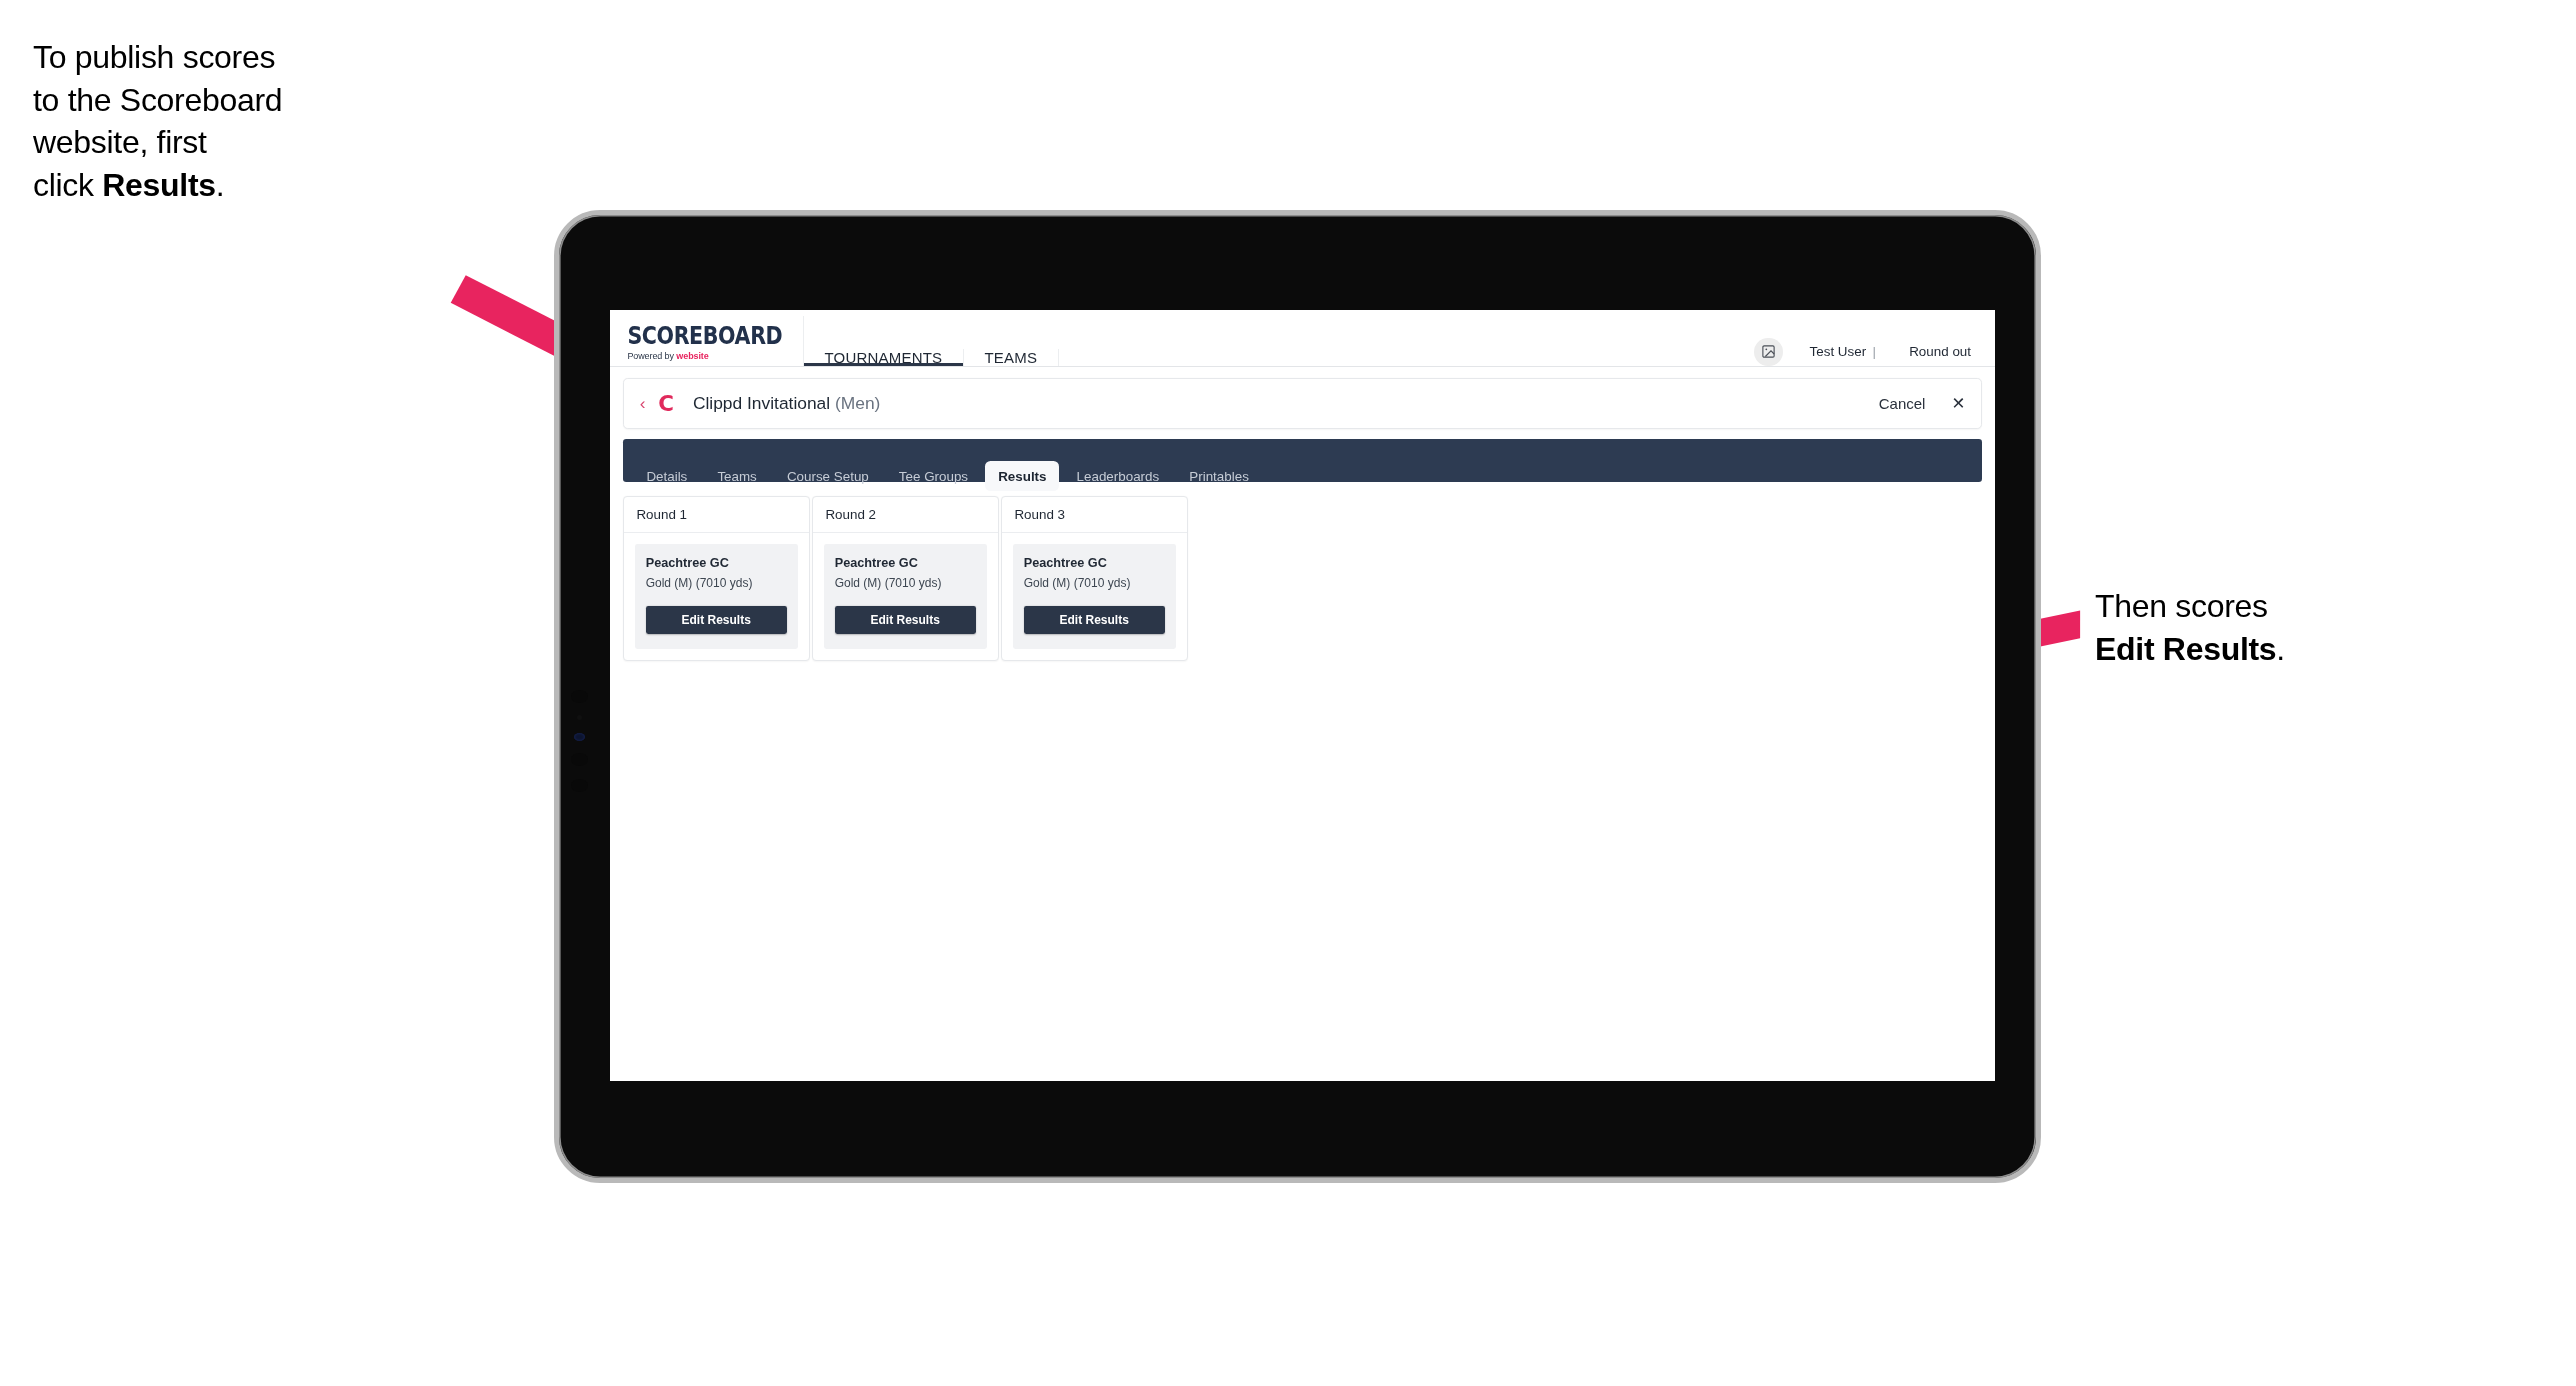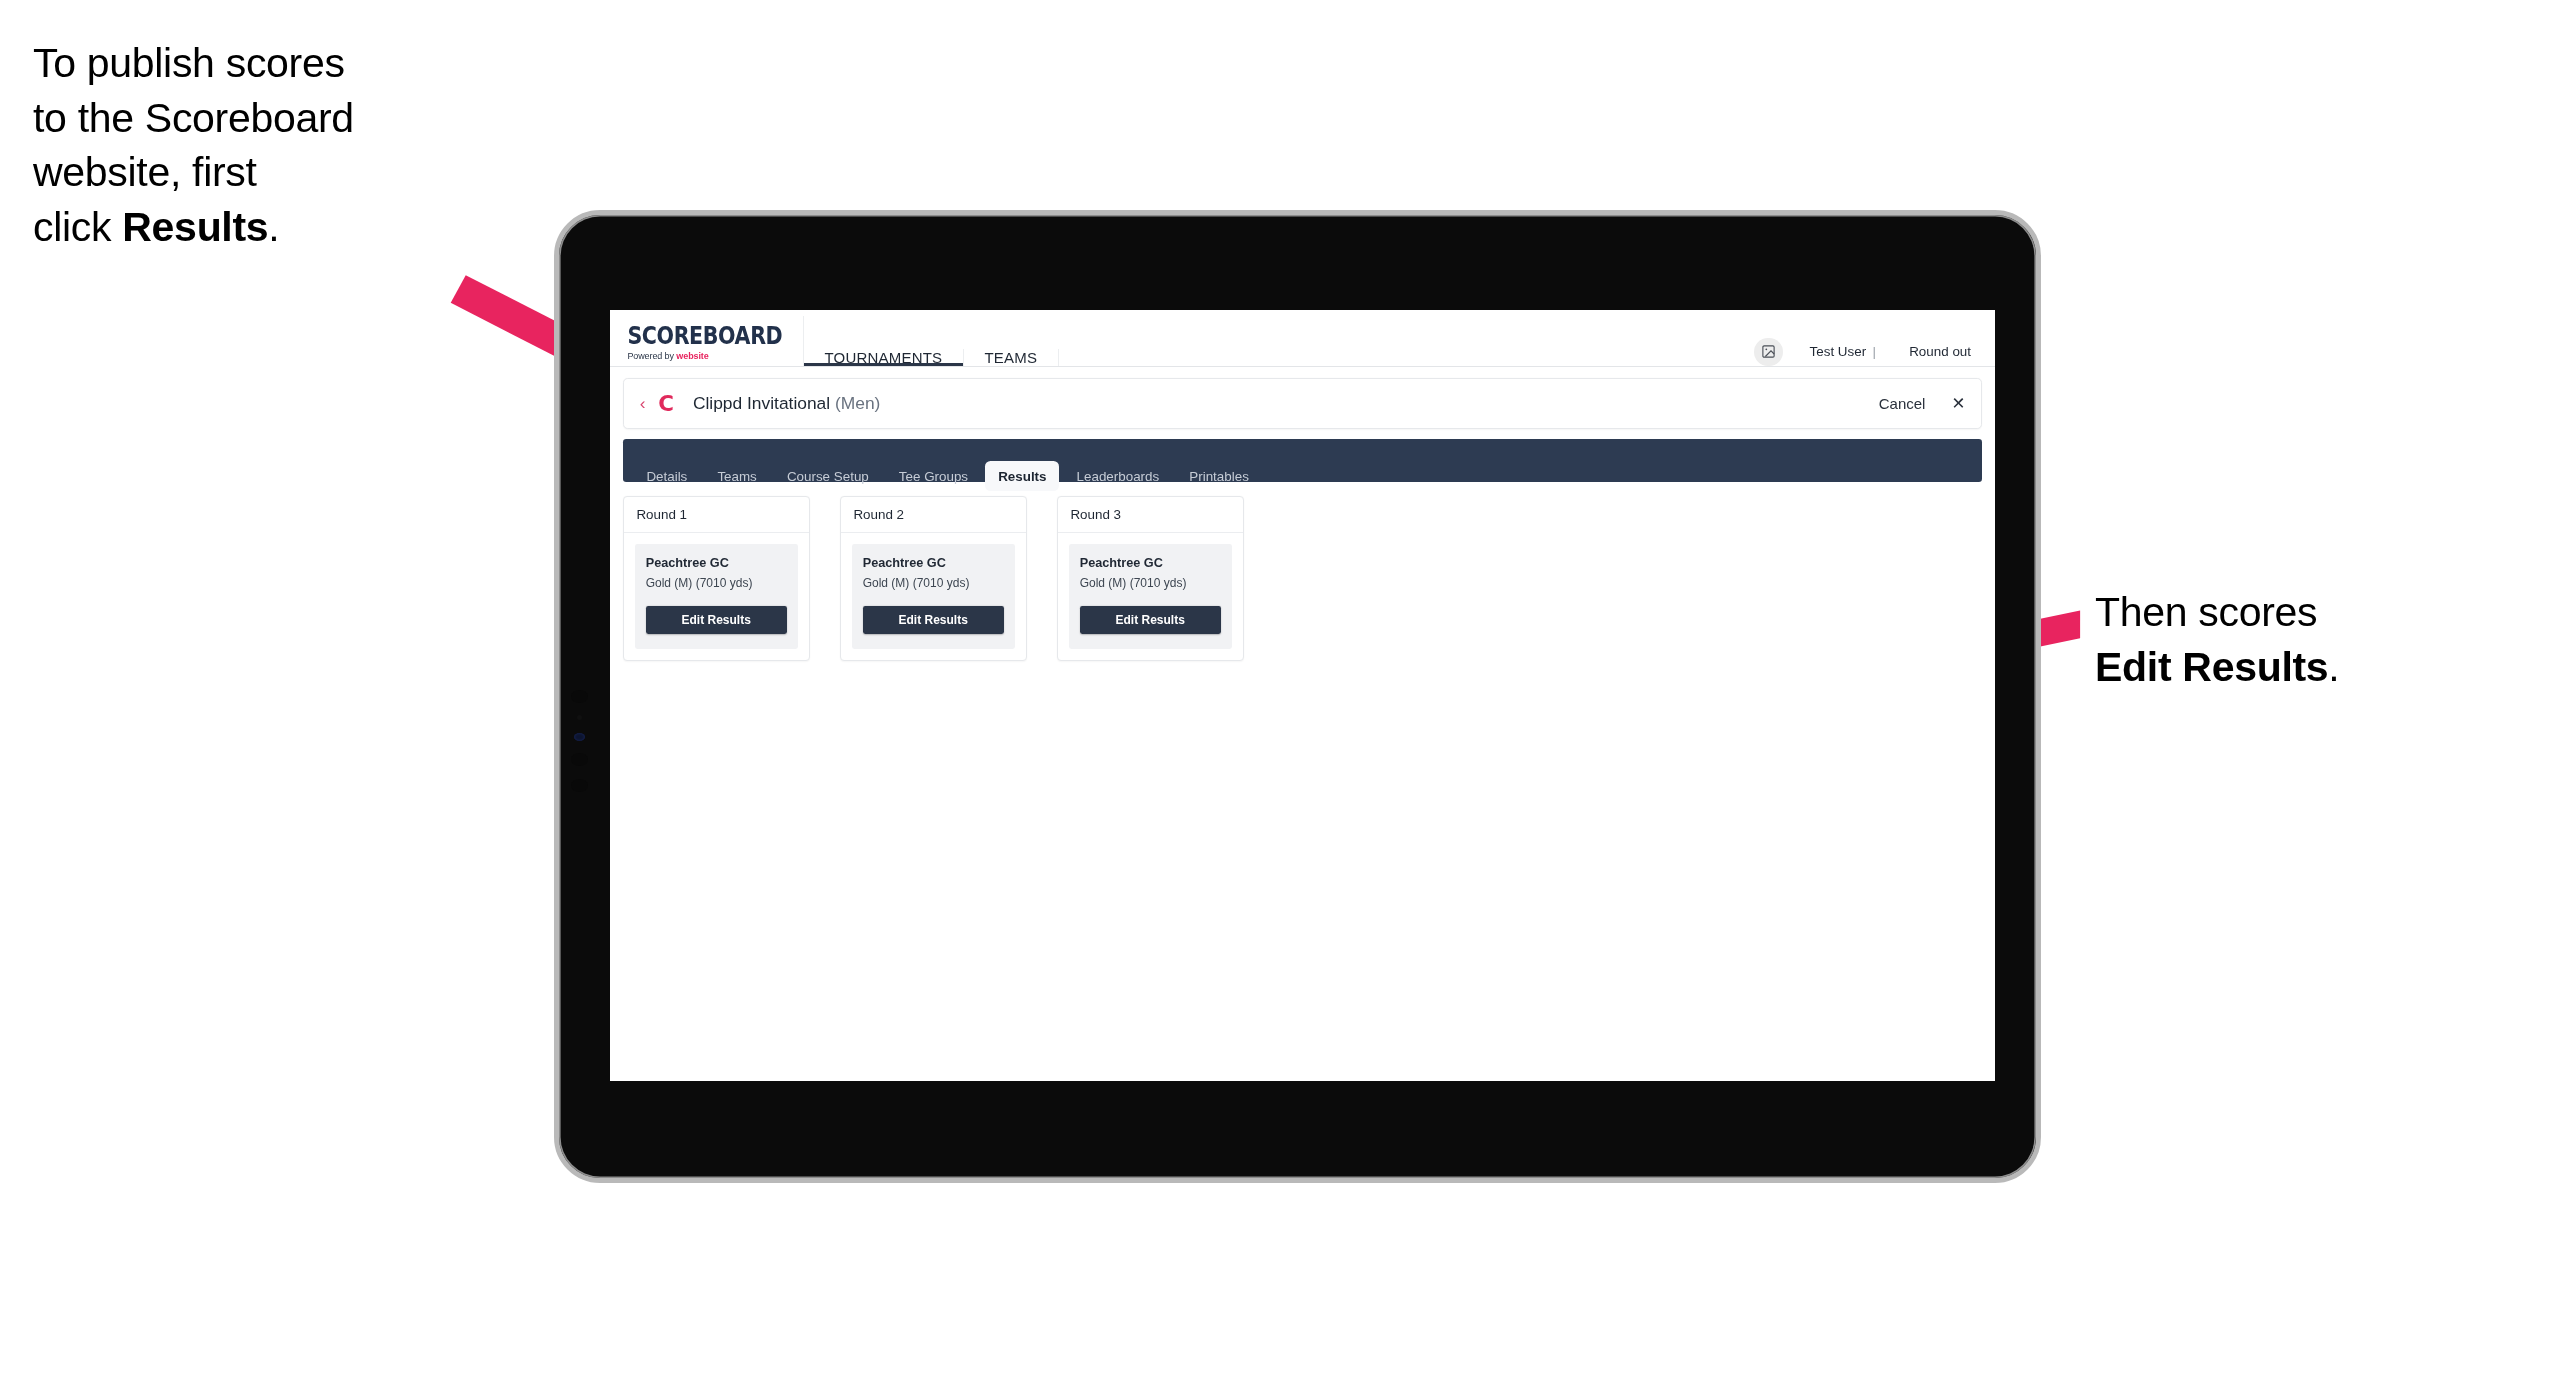--- a/index.html
+++ b/index.html
@@ -8,21 +8,21 @@
     background: #ffffff;
     font-family: "Liberation Sans", sans-serif;
     overflow: hidden;
   }
   .stage { position: relative; width: 2576px; height: 1386px; background: #fff; }
 
   
   .annot {
     position: absolute;
     color: #000;
-    font-size: 41px;
+    font-size: 32px;
     line-height: 1.33;
     letter-spacing: -0.3px;
     font-weight: 400;
     white-space: pre-line;
   }
   .annot b { font-weight: 700; }
   #annot-left  { left: 33px; top: 36px; width: 554px; }
   #annot-right { left: 2095px; top: 585px; width: 443px; }
 
   
@@ -133,21 +133,21 @@
     display: flex; align-items: center; gap: 4.7px;
     padding: 0 11px;
   }
   .subtab {
     font-size: 13.4px; color: #c6ccd6; padding: 7.1px 12.7px; border-radius: 5.5px;
     cursor: pointer; white-space: nowrap; margin-top: 32px;
   }
   .subtab.active { background: #f7f8fa; color: #1c2430; font-weight: 700; }
 
   
-  .rounds { display: flex; gap: 30px; padding: 14.2px 12.7px 0 12.7px; }
+  .rounds { display: flex; gap: 2px; padding: 14.2px 12.7px 0 12.7px; }
   .roundcard {
     width: 187px;
     background: #fff;
     border: 0.8px solid #e6e8eb;
     border-radius: 4px;
     box-shadow: 0 0.8px 1.6px rgba(0,0,0,0.04);
     overflow: hidden;
   }
   .round-head {
     height: 36px; display: flex; align-items: center; padding: 0 12.7px;

